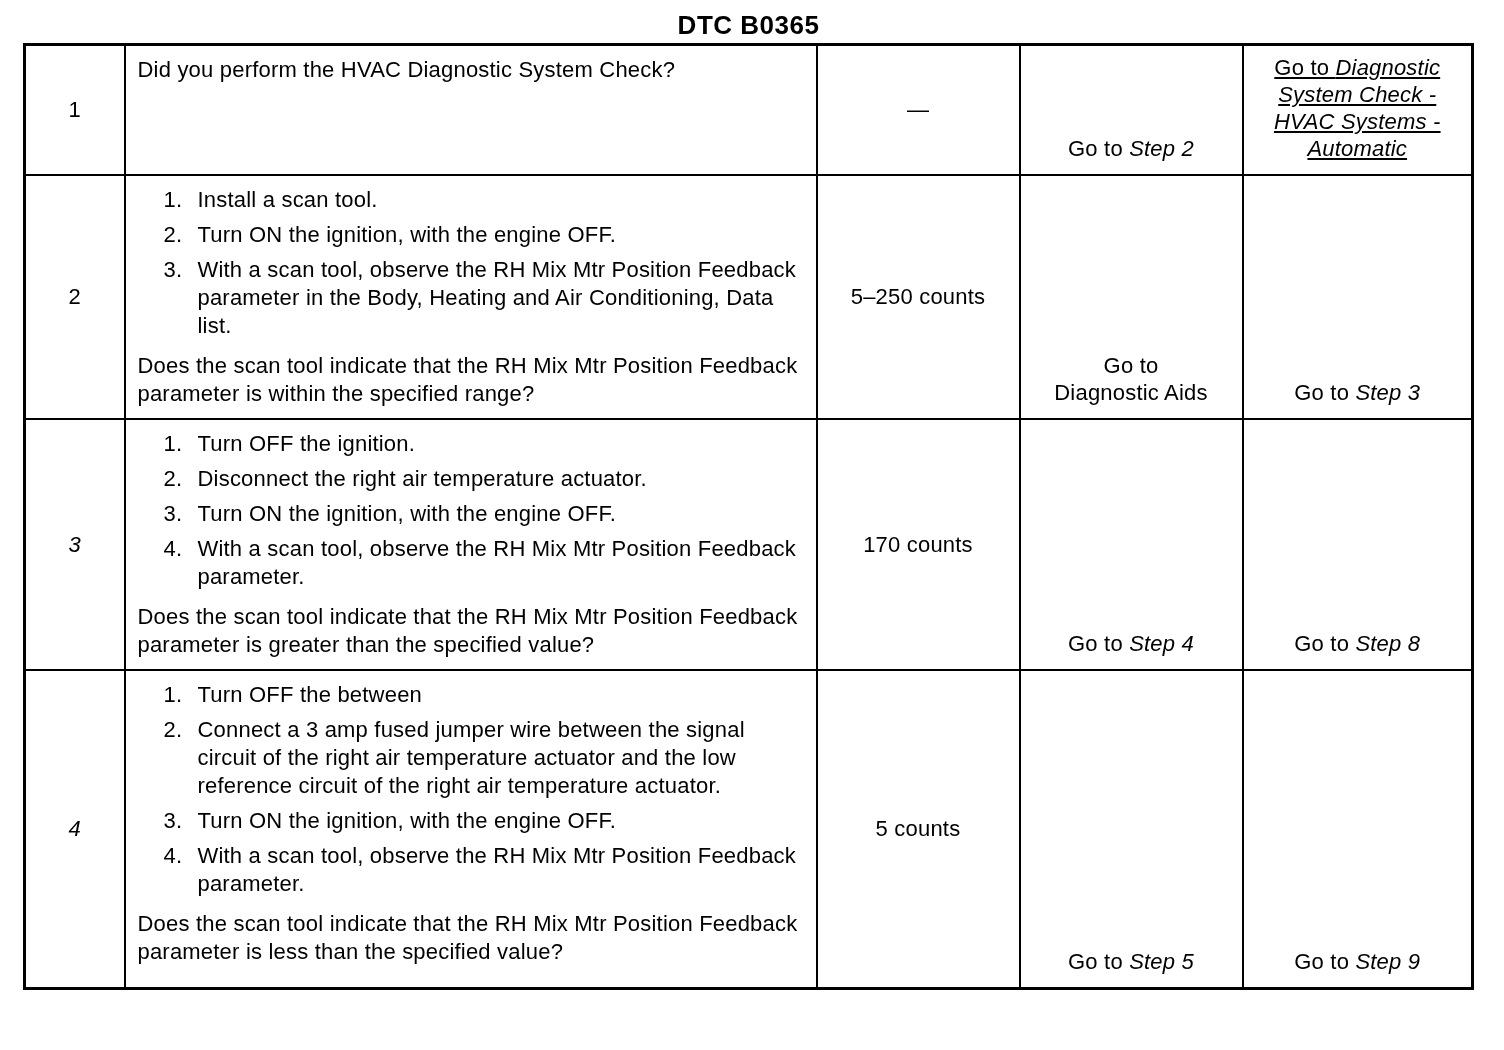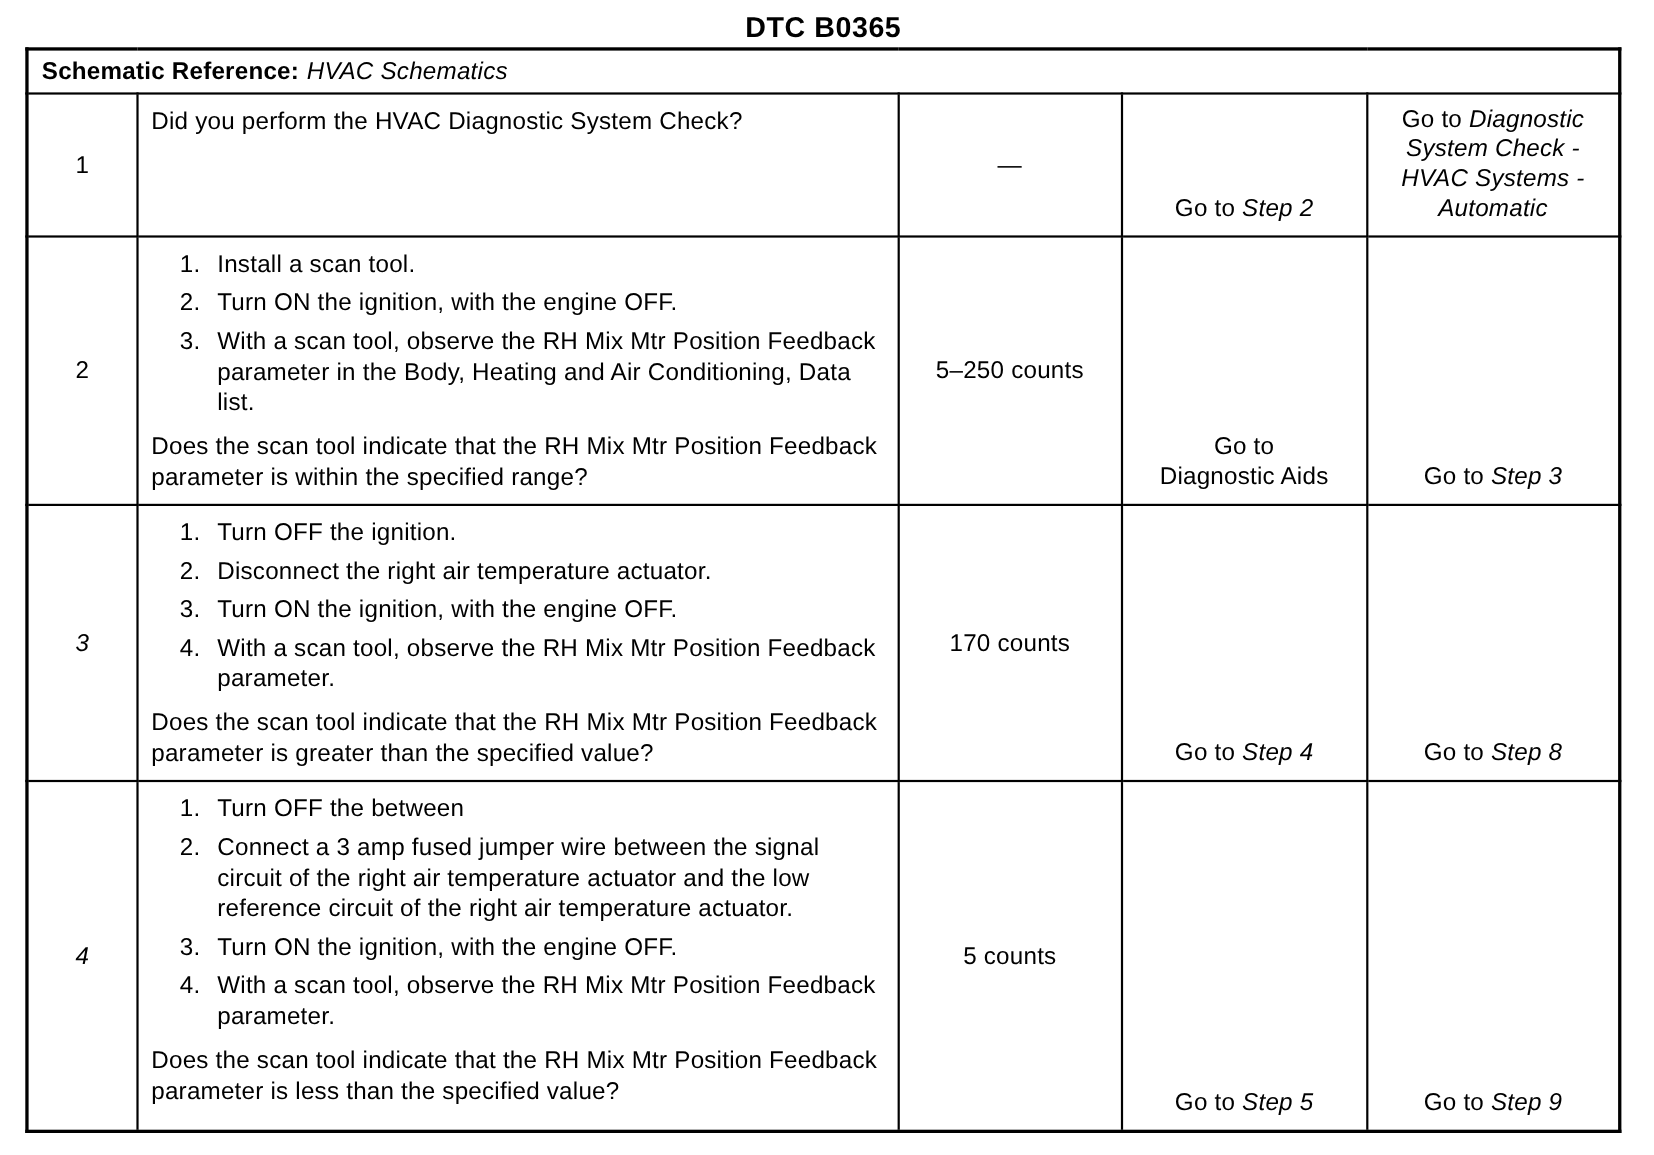--- a/index.html
+++ b/index.html
@@ -46,21 +46,21 @@
   .sp { margin-right: 7px; }
   td.step { text-align: center; vertical-align: middle; }
   td.action { vertical-align: top; padding: 10px 14px 10px 12px; margin-top: 15px; }
   td.values { text-align: center; vertical-align: middle; }
   td.yes, td.no {
     text-align: center;
     vertical-align: bottom;
     padding-bottom: 12px;
     line-height: 27px;
   }
-  td.vtop { vertical-align: top; padding-top: 8px; }
+  td.vtop { vertical-align: top; padding-top: 8px; text-decoration: underline; }
   .intro { margin: 0; }
   .li { display: flex; margin: 7px 0 0 26px; }
   .li:first-child { margin-top: 0; }
   .li .num { width: 34px; flex: none; }
   .li .txt { flex: 1; }
   .question { margin: 12px 0 0 0; }
   tbody tr:nth-child(1) { height: 130px; }
   tbody tr:nth-child(2) { height: 230px; }
   tbody tr:nth-child(3) { height: 238px; }
   tbody tr:nth-child(4) { height: 318px; }
@@ -73,25 +73,20 @@
 
   <table class="dtc">
     <colgroup>
       <col style="width:100px">
       <col style="width:692px">
       <col style="width:203px">
       <col style="width:223px">
       <col>
     </colgroup>
     <thead>
-      <tr>
-        <td class="schematic" colspan="5">
-          <span class="b sp">Schematic Reference:</span><span class="i">HVAC Schematics</span>
-        </td>
-      </tr>
     </thead>
     <tbody id="table-body">
         <tr>
           <td class="step">1</td>
           <td class="action">
             <div class="intro">Did you perform the HVAC Diagnostic System Check?</div>
           </td>
           <td class="values">—</td>
           <td class="yes"><span>Go to </span><span class="i">Step 2</span></td>
           <td class="no vtop"><span>Go to </span><span class="i">Diagnostic</span><br><span class="i">System Check -</span><br><span class="i">HVAC Systems -</span><br><span class="i">Automatic</span></td>

